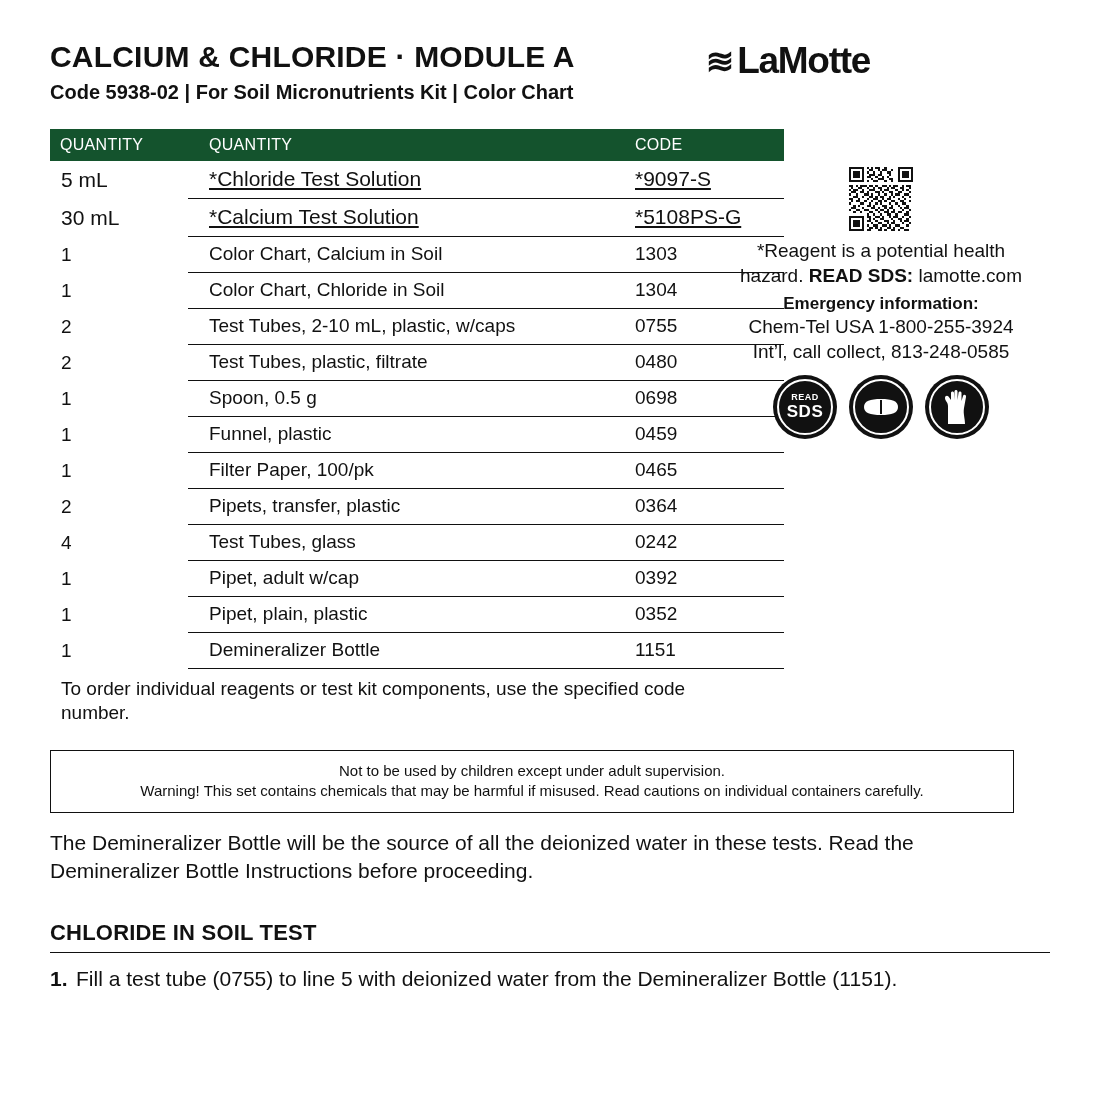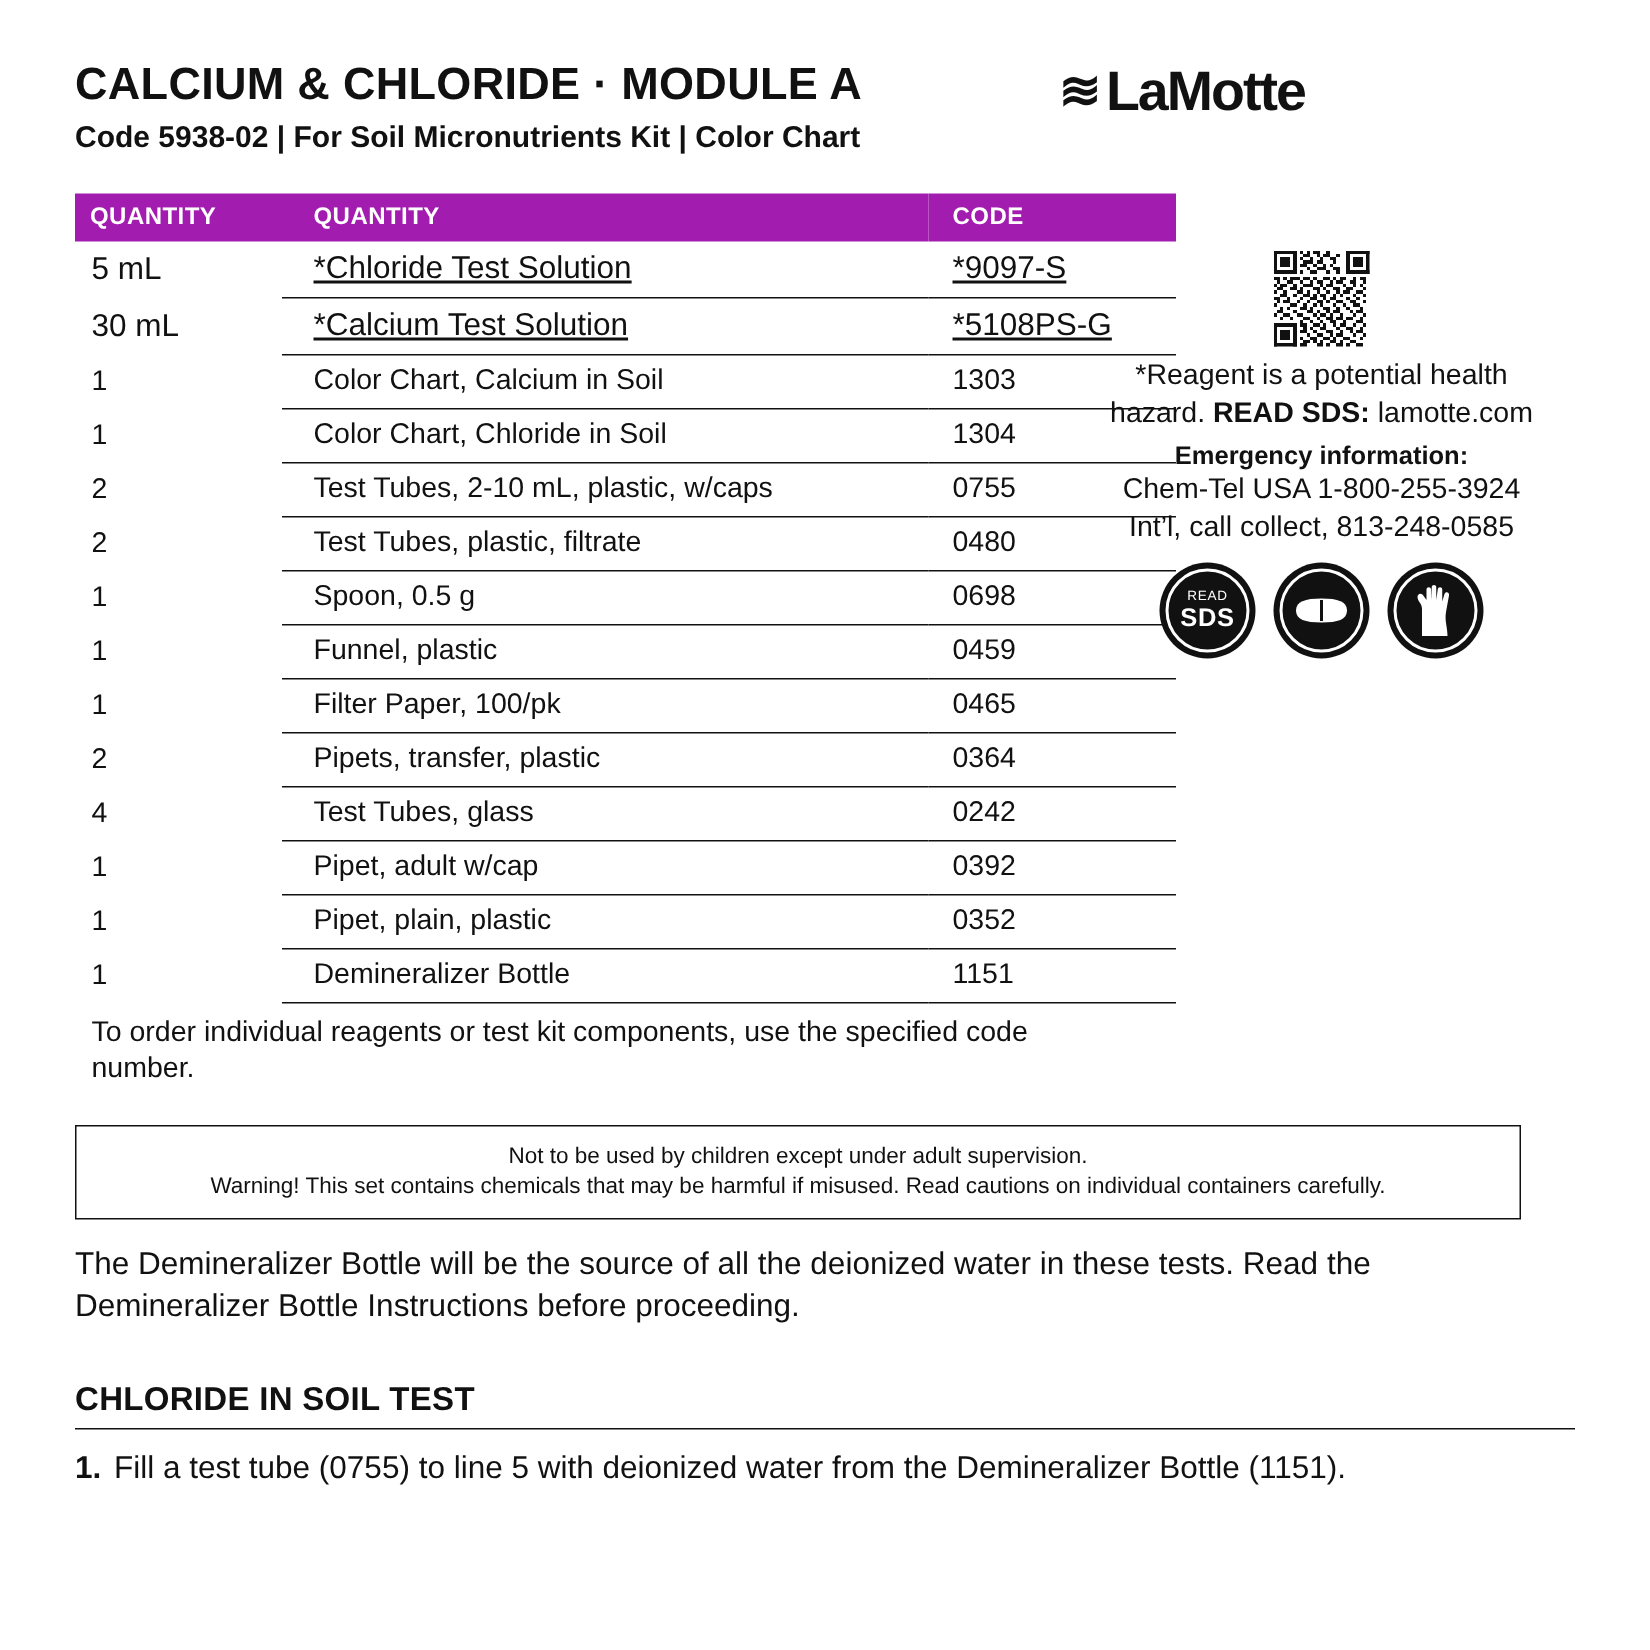--- a/index.html
+++ b/index.html
@@ -68,24 +68,24 @@
     position: relative;
     padding: 0 50px;
     margin-top: 26px;
   }
   table.kit {
     border-collapse: collapse;
     width: 657px;
     table-layout: fixed;
   }
   table.kit th {
-    background: #a21caf;
+    background: #14532d;
     color: #ffffff;
     font-size: 16px;
-    font-weight: bold;
+    font-weight: normal;
     text-align: left;
     padding: 7px 10px 7px 10px;
     letter-spacing: 0.3px;
   }
   table.kit th.c-qty { width: 118px; }
   table.kit th.c-contents { width: 400px; padding-left: 21px; }
   table.kit th.c-code { width: 139px; padding-left: 16px; }
 
   table.kit td {
     font-size: 19px;
@@ -159,21 +159,21 @@
     position: relative;
   }
   .picto .ring {
     position: absolute;
     inset: 4px;
     border: 2px solid #ffffff;
     border-radius: 50%;
   }
   .picto .sds-small {
     font-size: 9px;
-    font-weight: normal;
+    font-weight: bold;
     letter-spacing: 0.5px;
     line-height: 1;
     margin-bottom: 1px;
   }
   .picto .sds-big {
     font-size: 17px;
     font-weight: bold;
     letter-spacing: 0.5px;
     line-height: 1;
   }

